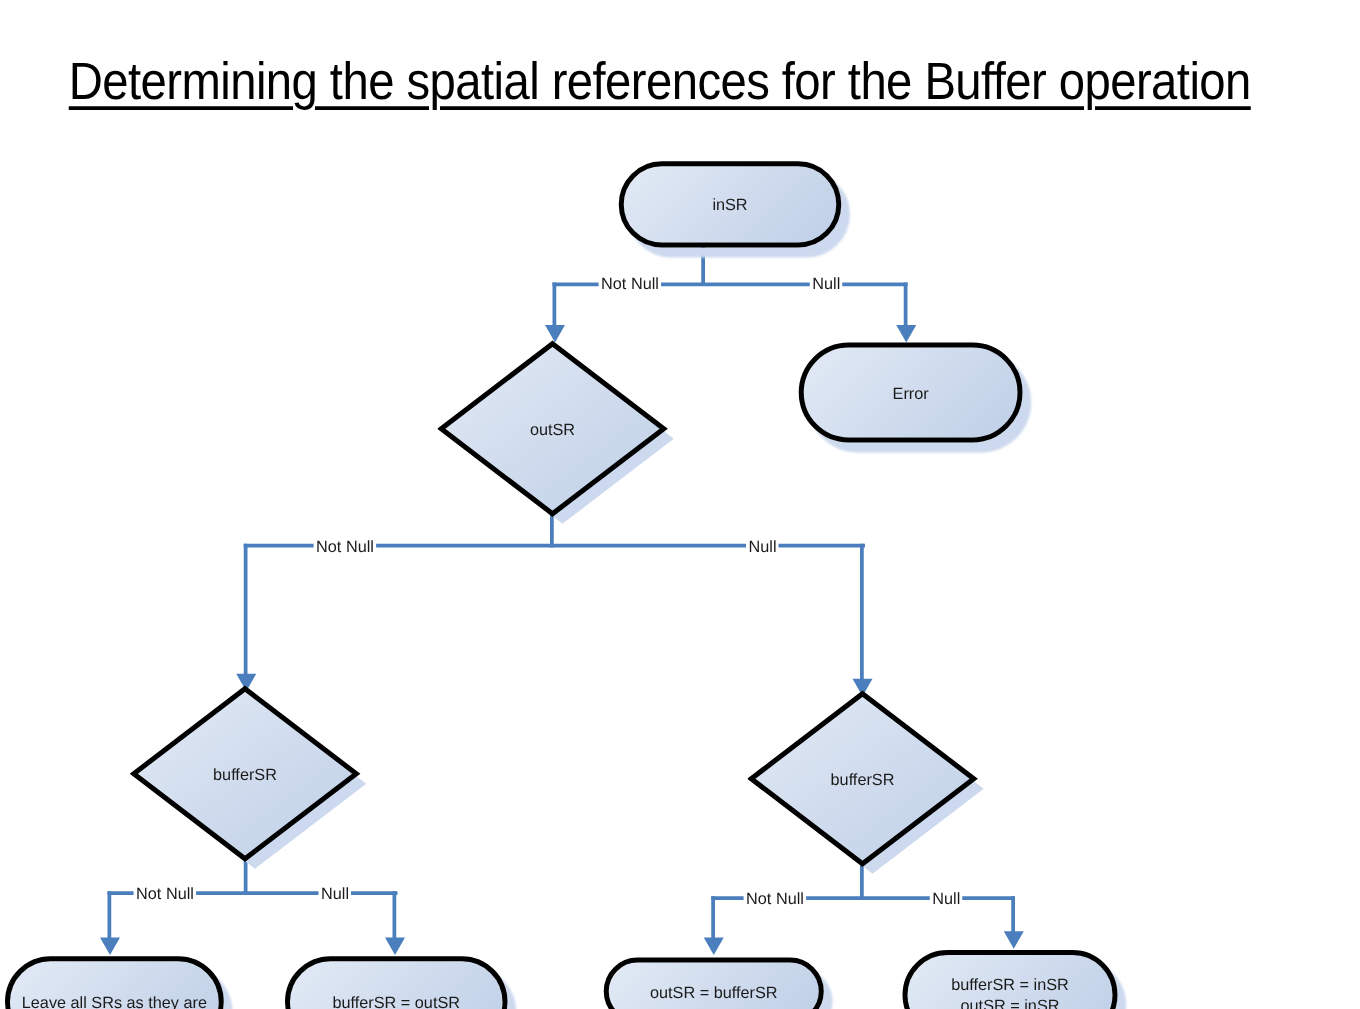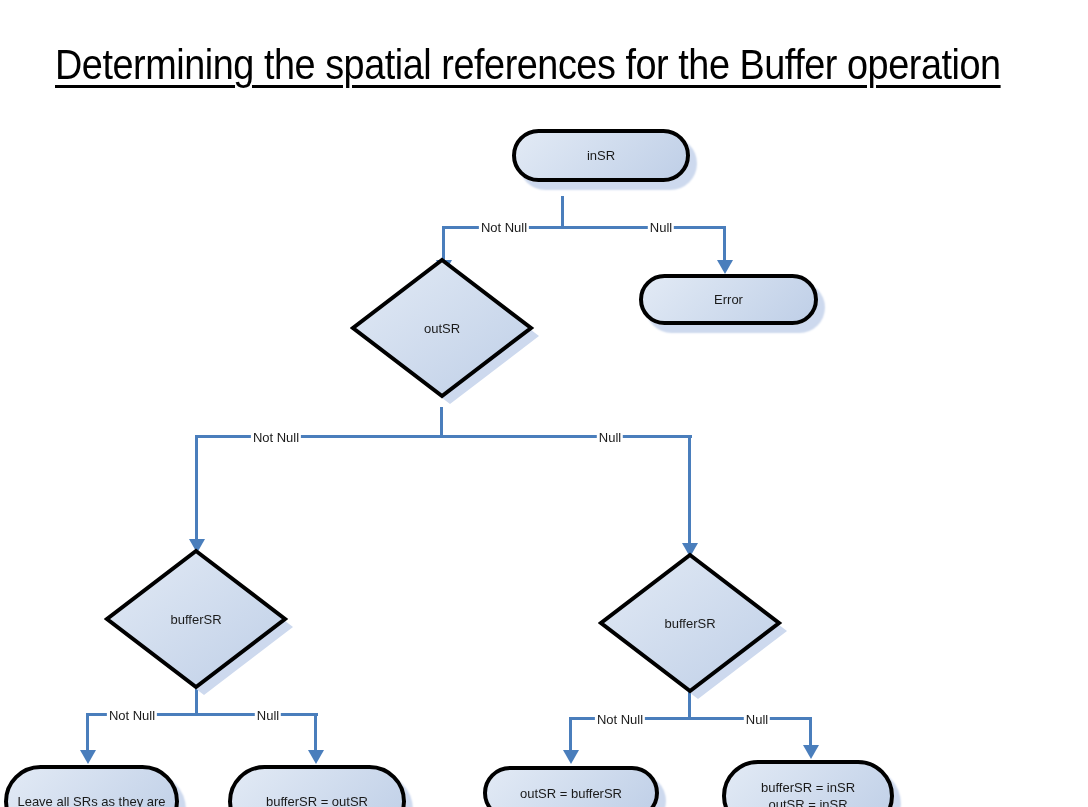--- a/index.html
+++ b/index.html
@@ -83,25 +83,25 @@
 
   <div class="vline" style="left:688px;top:652px;width:3px;height:31px;"></div>
   <div class="hline" style="left:569px;top:680px;width:243px;height:3px;"></div>
   <div class="vline" style="left:569px;top:680px;width:3px;height:35px;"></div>
   <div class="arrow-down" style="left:563px;top:713px;"></div>
   <div class="vline" style="left:809px;top:680px;width:3px;height:30px;"></div>
   <div class="arrow-down" style="left:803px;top:708px;"></div>
   <div class="edge-label" style="left:620px;top:682px;">Not Null</div>
   <div class="edge-label" style="left:757px;top:682px;">Null</div>
 
-  <div class="node" style="left:512px;top:92px;width:178px;height:53px;">
+  <div class="node" style="left:495px;top:92px;width:178px;height:69px;">
     <span>inSR</span>
   </div>
 
-  <div class="node" style="left:639px;top:237px;width:179px;height:51px;">
+  <div class="node" style="left:639px;top:237px;width:179px;height:80px;">
     <span>Error</span>
   </div>
 
   <div class="node" style="left:228px;top:728px;width:178px;height:73px;">
     <span>bufferSR = outSR</span>
   </div>
 
   <div class="node" style="left:4px;top:728px;width:175px;height:73px;">
     <span>Leave all SRs as they are</span>
   </div>
@@ -110,21 +110,21 @@
     <span>outSR = bufferSR</span>
   </div>
 
   <div class="node" style="left:722px;top:723px;width:172px;height:72px;justify-content:center;">
     <div>
       <div>bufferSR = inSR</div>
       <div>outSR = inSR</div>
     </div>
   </div>
 
-  <div class="diamond" style="left:350px;top:220px;text-align:center;">
+  <div class="diamond" style="left:350px;top:235px;text-align:center;">
     <svg viewBox="0 0 192 150">
       <defs>
         <linearGradient id="g1" x1="0" y1="0" x2="1" y2="1">
           <stop offset="0" style="stop-color:var(--fill-top,#e2eaf5)"></stop>
           <stop offset="1" style="stop-color:var(--fill-bottom,#bfcfe7)"></stop>
         </linearGradient>
       </defs>
       <polygon points="100,11 189,79 100,147 11,79" style="fill:var(--shadow,#cdd9ee)"></polygon>
       <polygon points="92,3 181,71 92,139 3,71" style="fill:url(#g1);stroke:var(--node-border,#000);stroke-width:4"></polygon>
     </svg>

